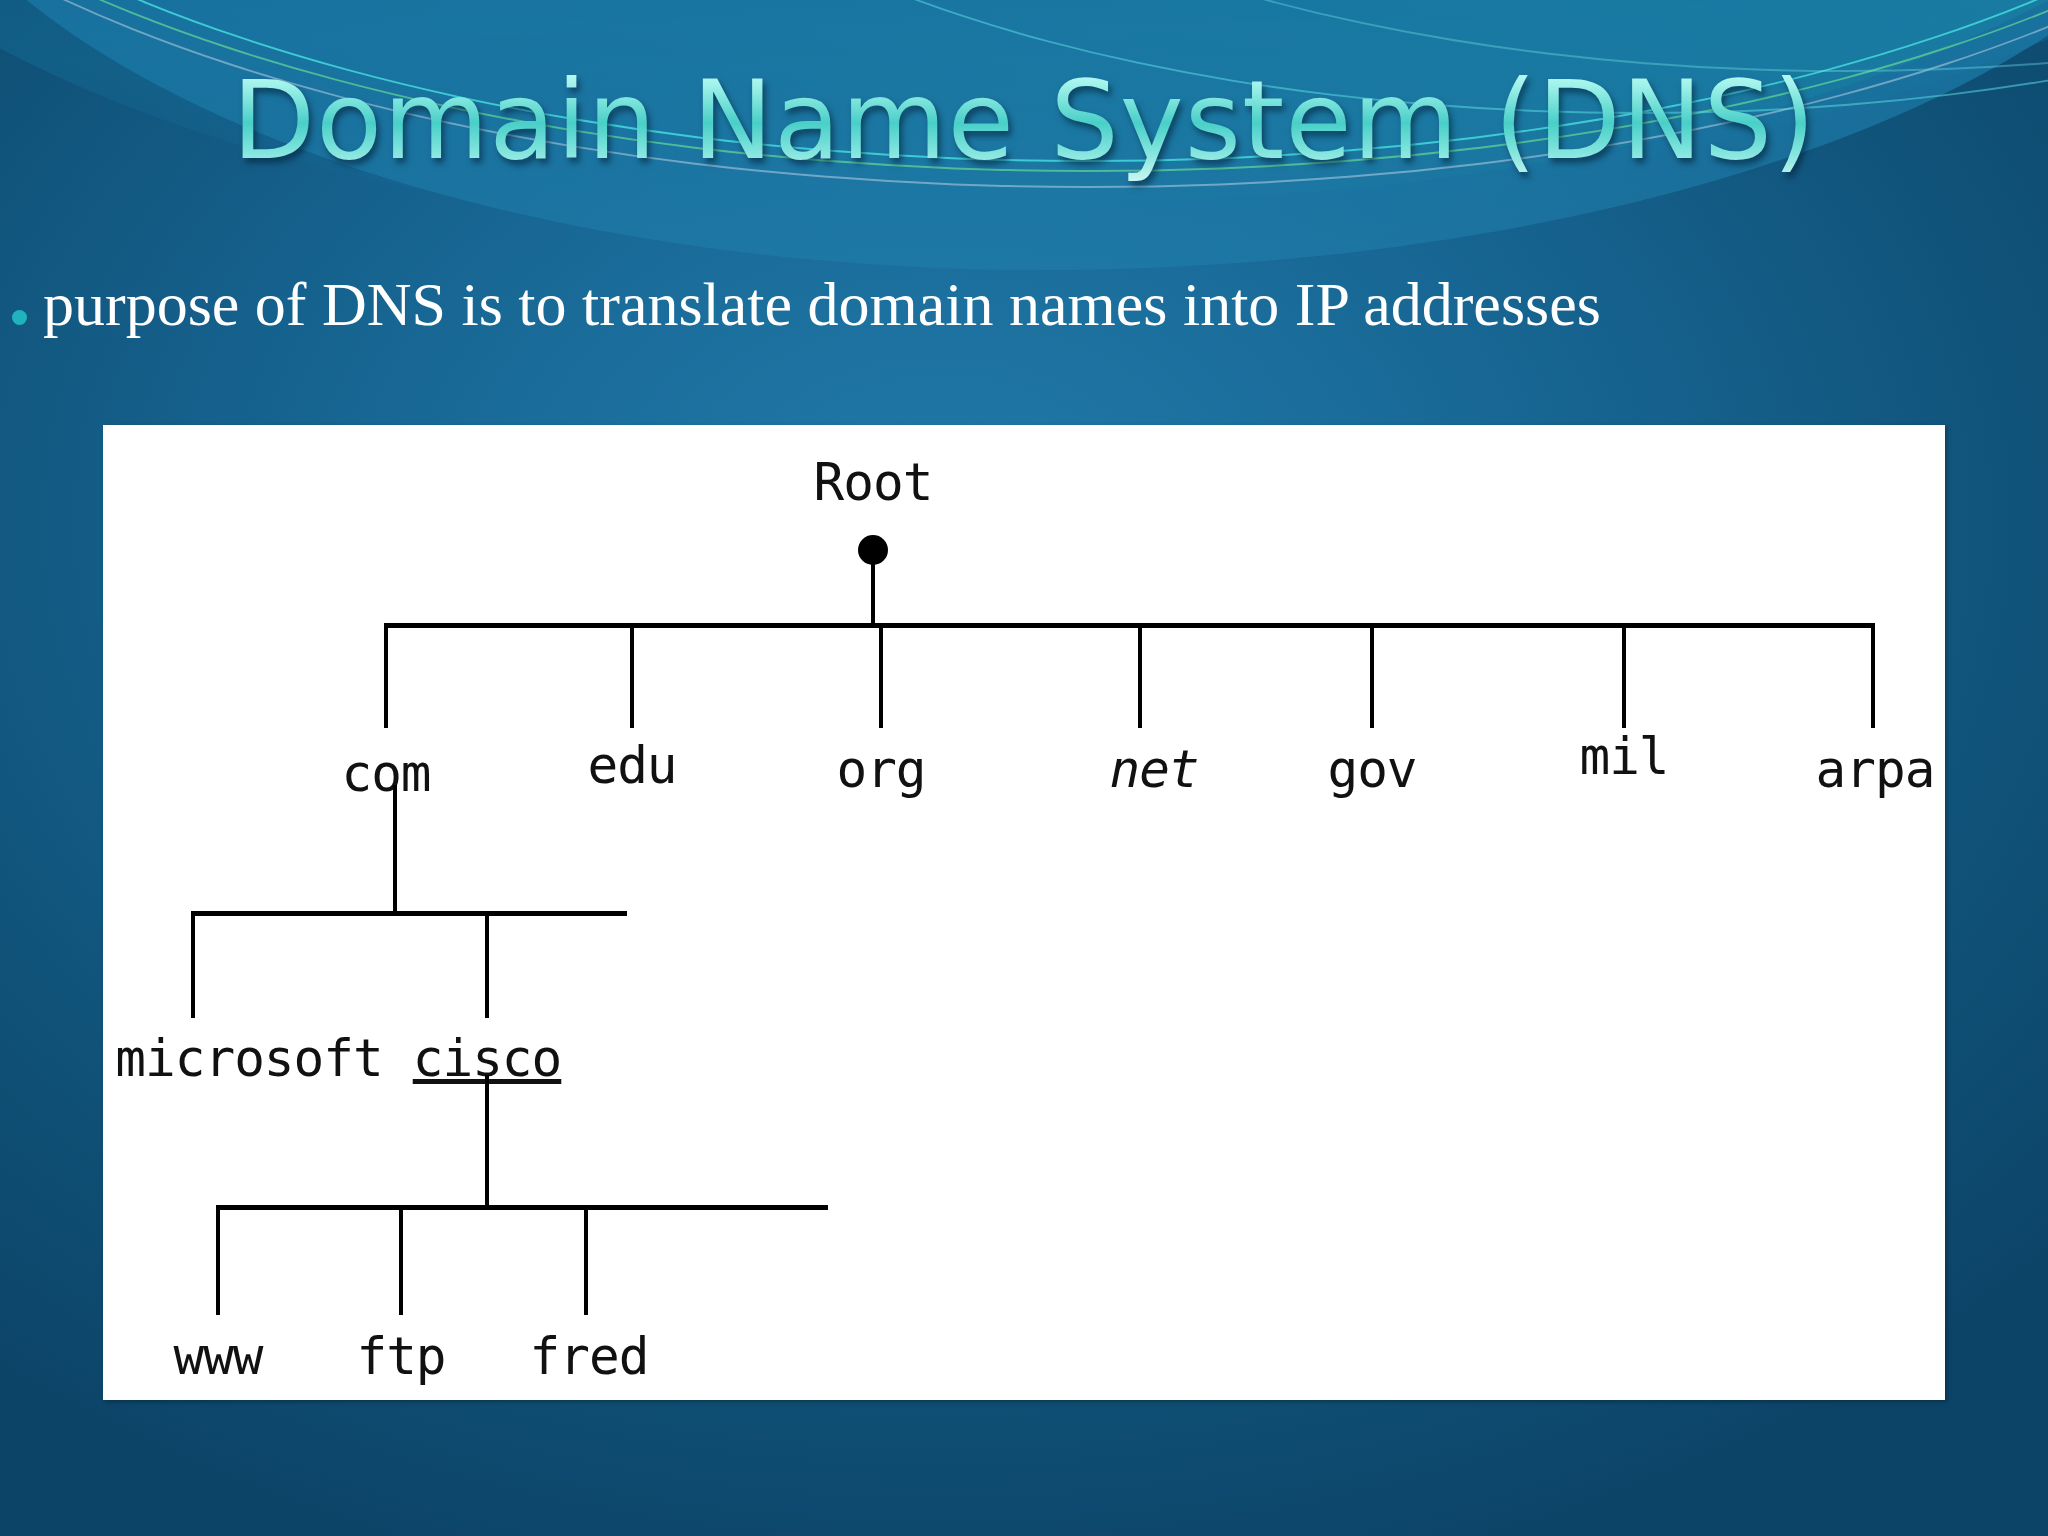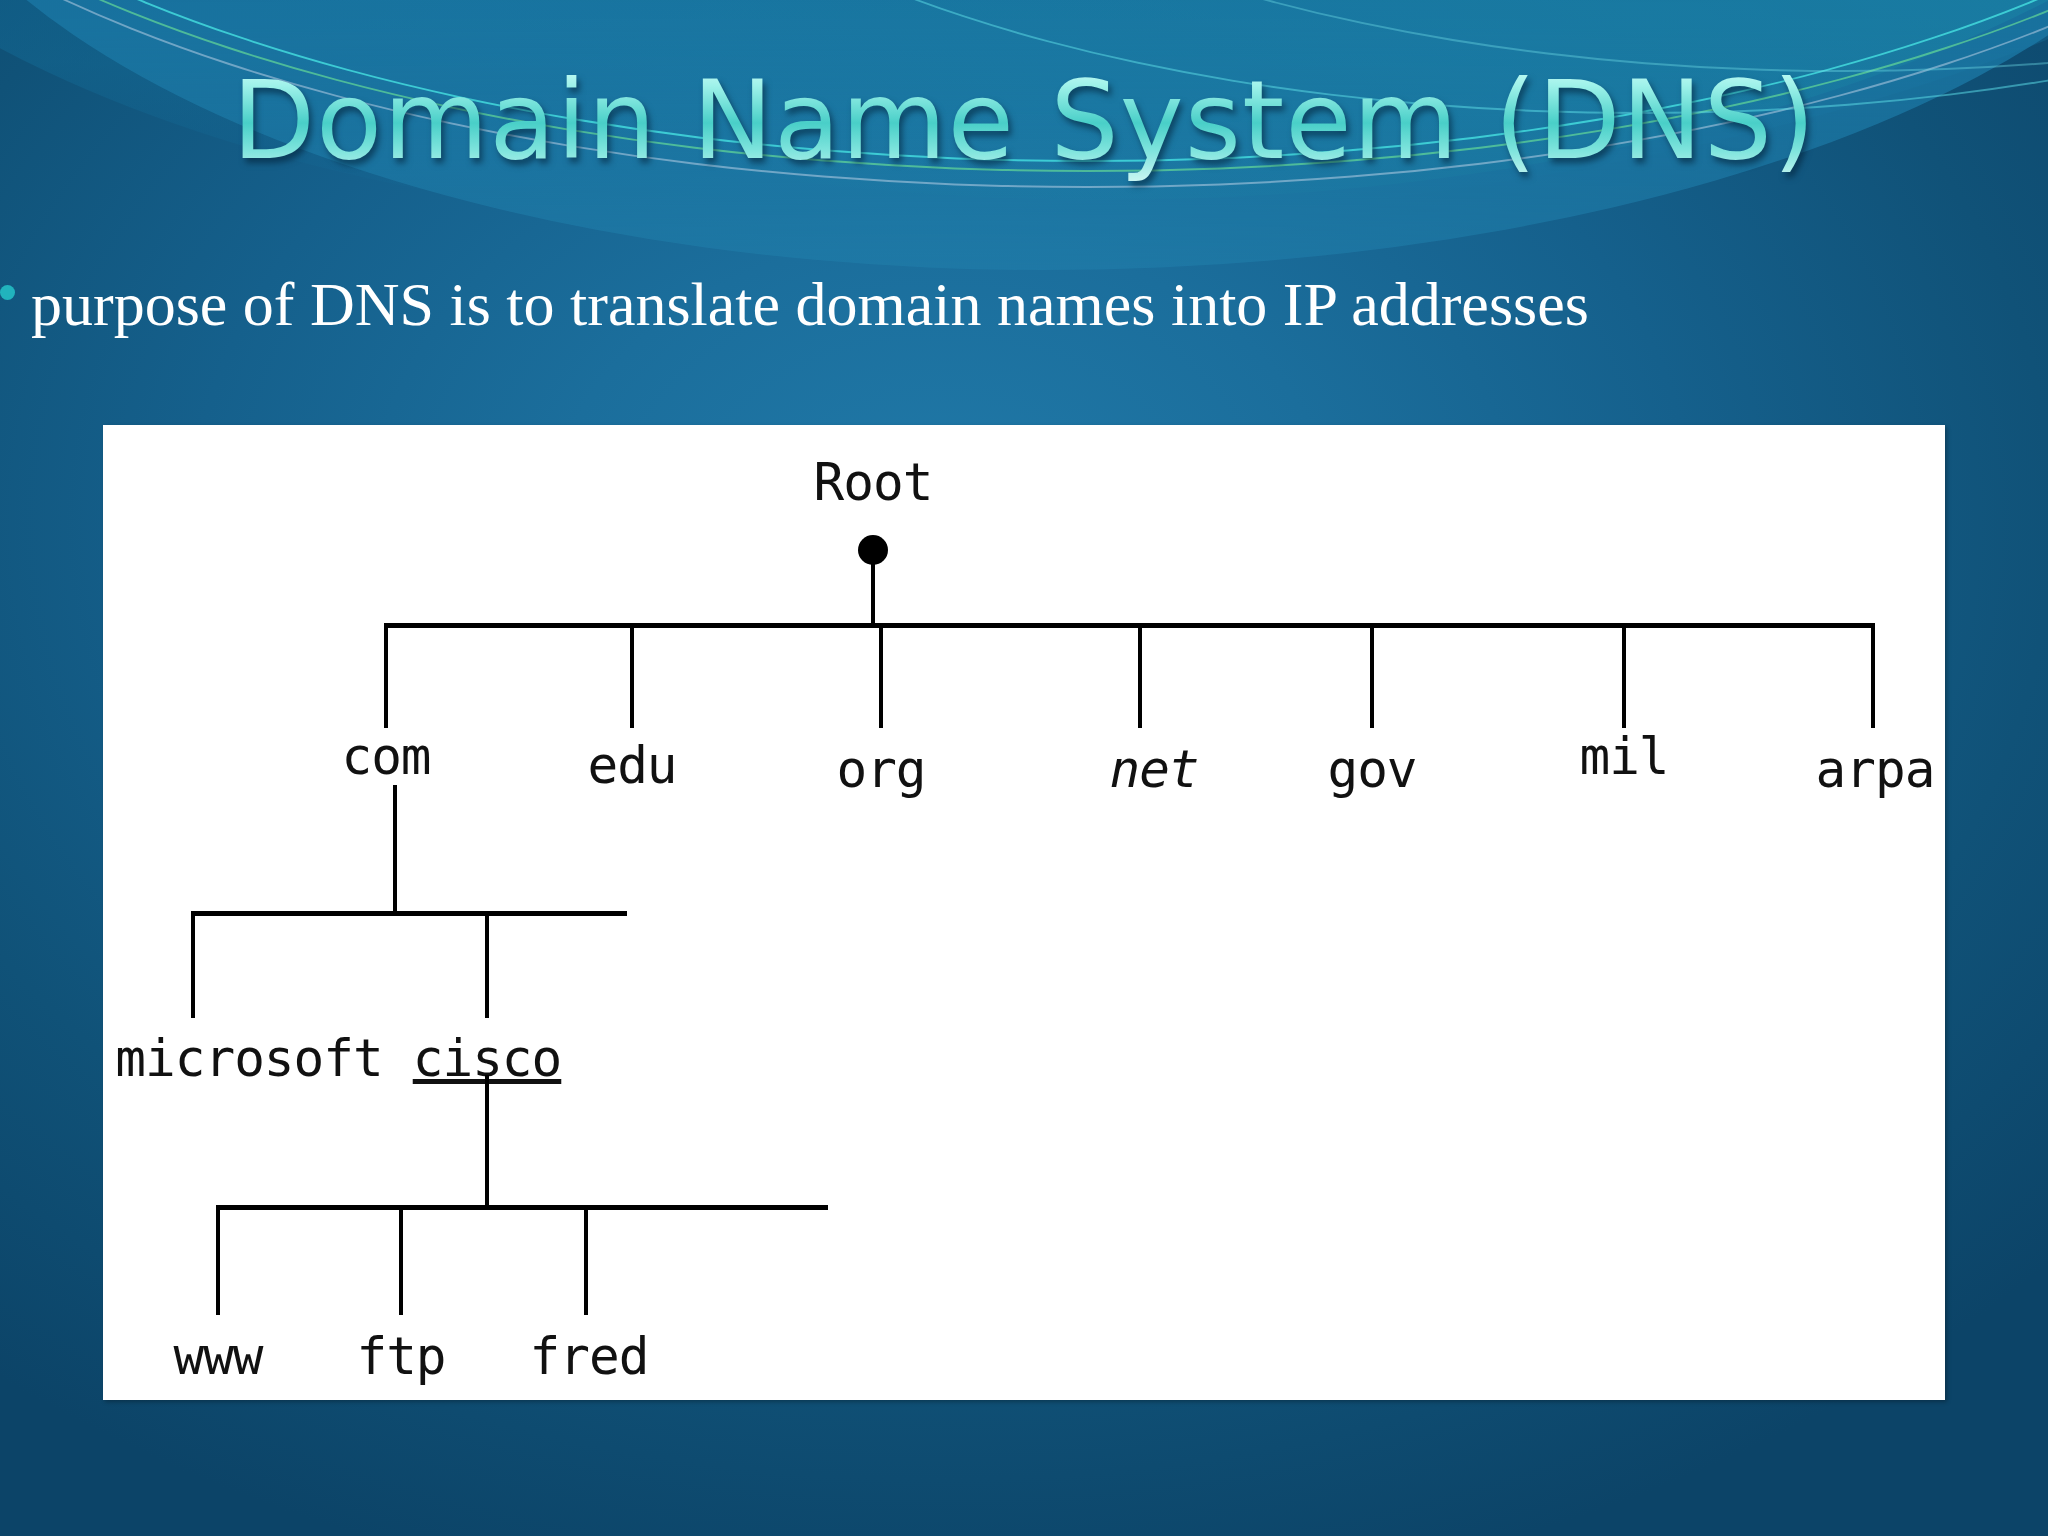--- a/index.html
+++ b/index.html
@@ -124,24 +124,24 @@
     background-clip: text;
     -webkit-text-fill-color: transparent;
     text-shadow: 0 0 1px rgba(0,0,0,0.0);
     filter: drop-shadow(3px 5px 3px rgba(0,25,45,0.55));
     white-space: nowrap;
   }
 
   
   .bullet-row {
     position: absolute;
-    left: 0;
+    left: 12px;
     top: 272px;
     display: flex;
-    align-items: center;
+    align-items: flex-end;
   }
   .bullet-dot {
     width: 15px;
     height: 15px;
     border-radius: 50%;
     background: #21b3bd;
     margin-right: 16px;
     flex: none;
     position: relative;
     top: -12px;
@@ -230,21 +230,21 @@
       <div class="hline" style="left:281px; top:198px; width:1491px;"></div>
 
       <div class="vline" style="left:283px; top:200px; height:103px;"></div>
       <div class="vline" style="left:529px; top:200px; height:103px;"></div>
       <div class="vline" style="left:778px; top:200px; height:103px;"></div>
       <div class="vline" style="left:1037px; top:200px; height:103px;"></div>
       <div class="vline" style="left:1269px; top:200px; height:103px;"></div>
       <div class="vline" style="left:1521px; top:200px; height:103px;"></div>
       <div class="vline" style="left:1770px; top:200px; height:103px;"></div>
 
-      <div class="node-label" style="left:283px; top:302px;">com</div>
+      <div class="node-label" style="left:283px; top:319px;">com</div>
       <div class="node-label" style="left:529px; top:311px;">edu</div>
       <div class="node-label" style="left:778px; top:315px;">org</div>
       <div class="node-label" style="left:1051px; top:315px;font-style:italic;">net</div>
       <div class="node-label" style="left:1269px; top:315px;">gov</div>
       <div class="node-label" style="left:1521px; top:302px;text-align:right;">mil</div>
       <div class="node-label" style="left:1772px; top:315px;">arpa</div>
 
       <div class="vline" style="left:292px; top:360px; height:128px;"></div>
       <div class="hline" style="left:88px; top:486px; width:436px;"></div>
       <div class="vline" style="left:90px; top:488px; height:105px;"></div>

